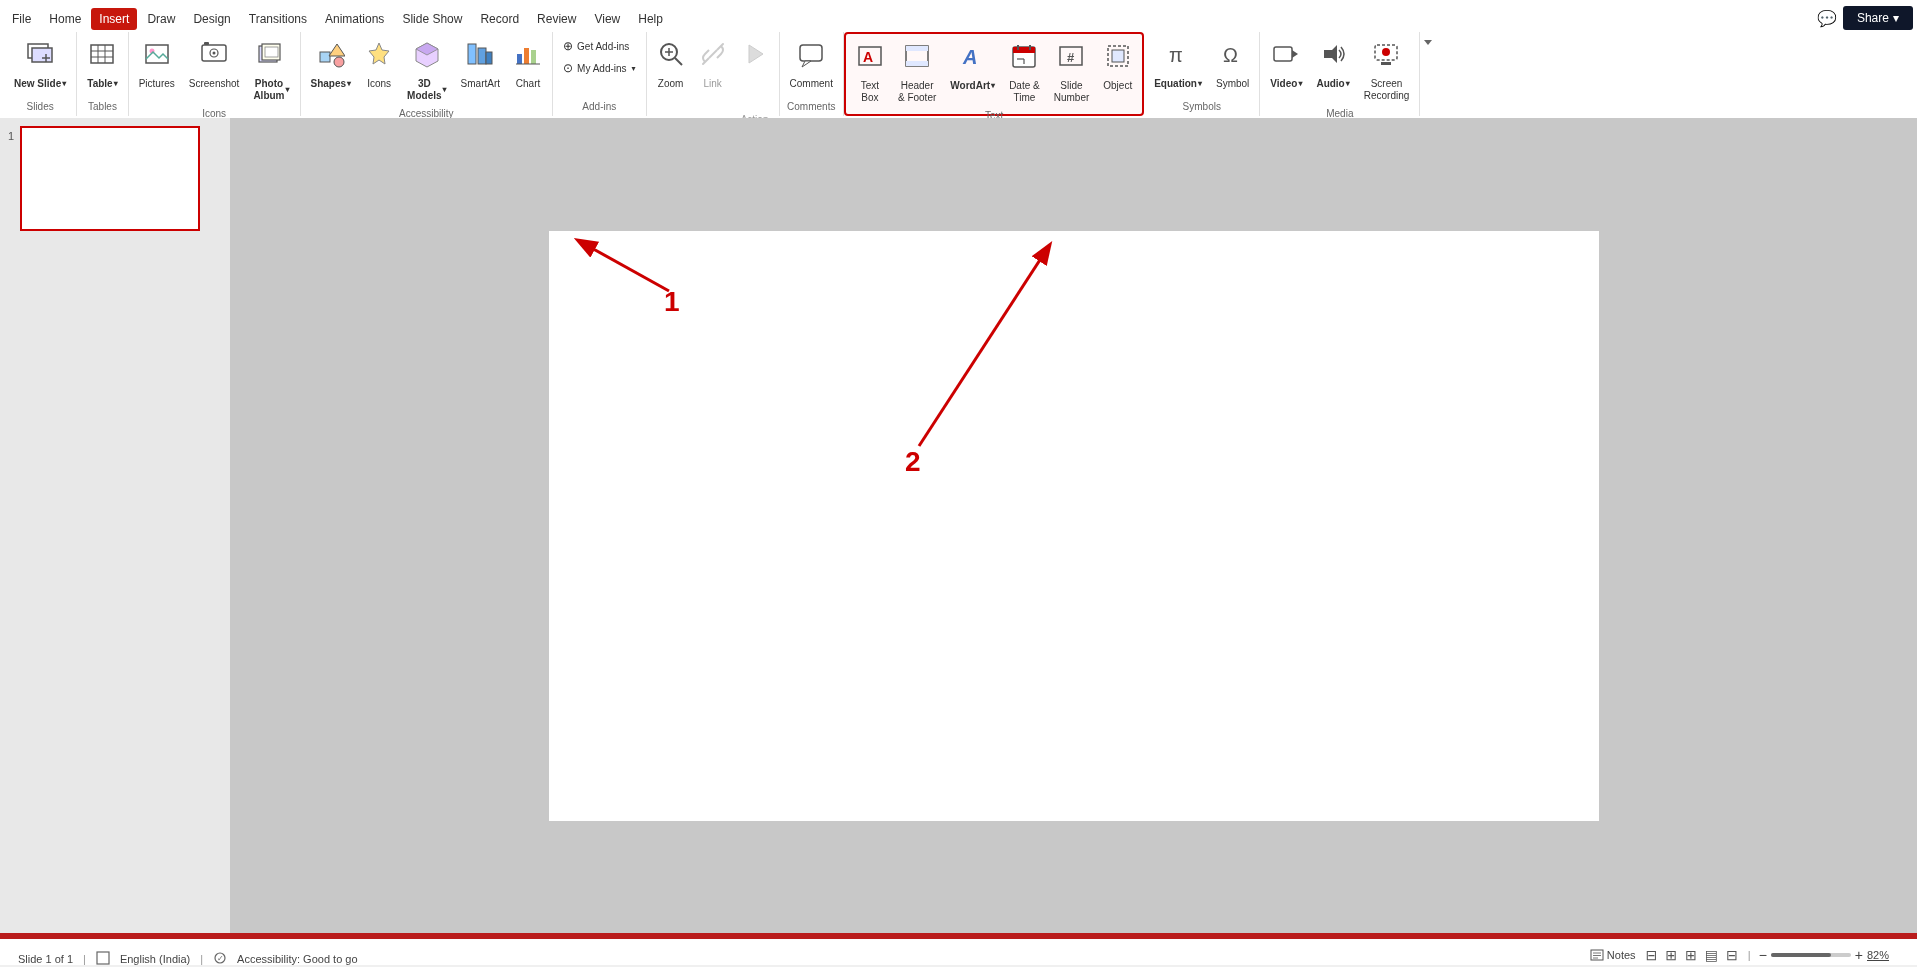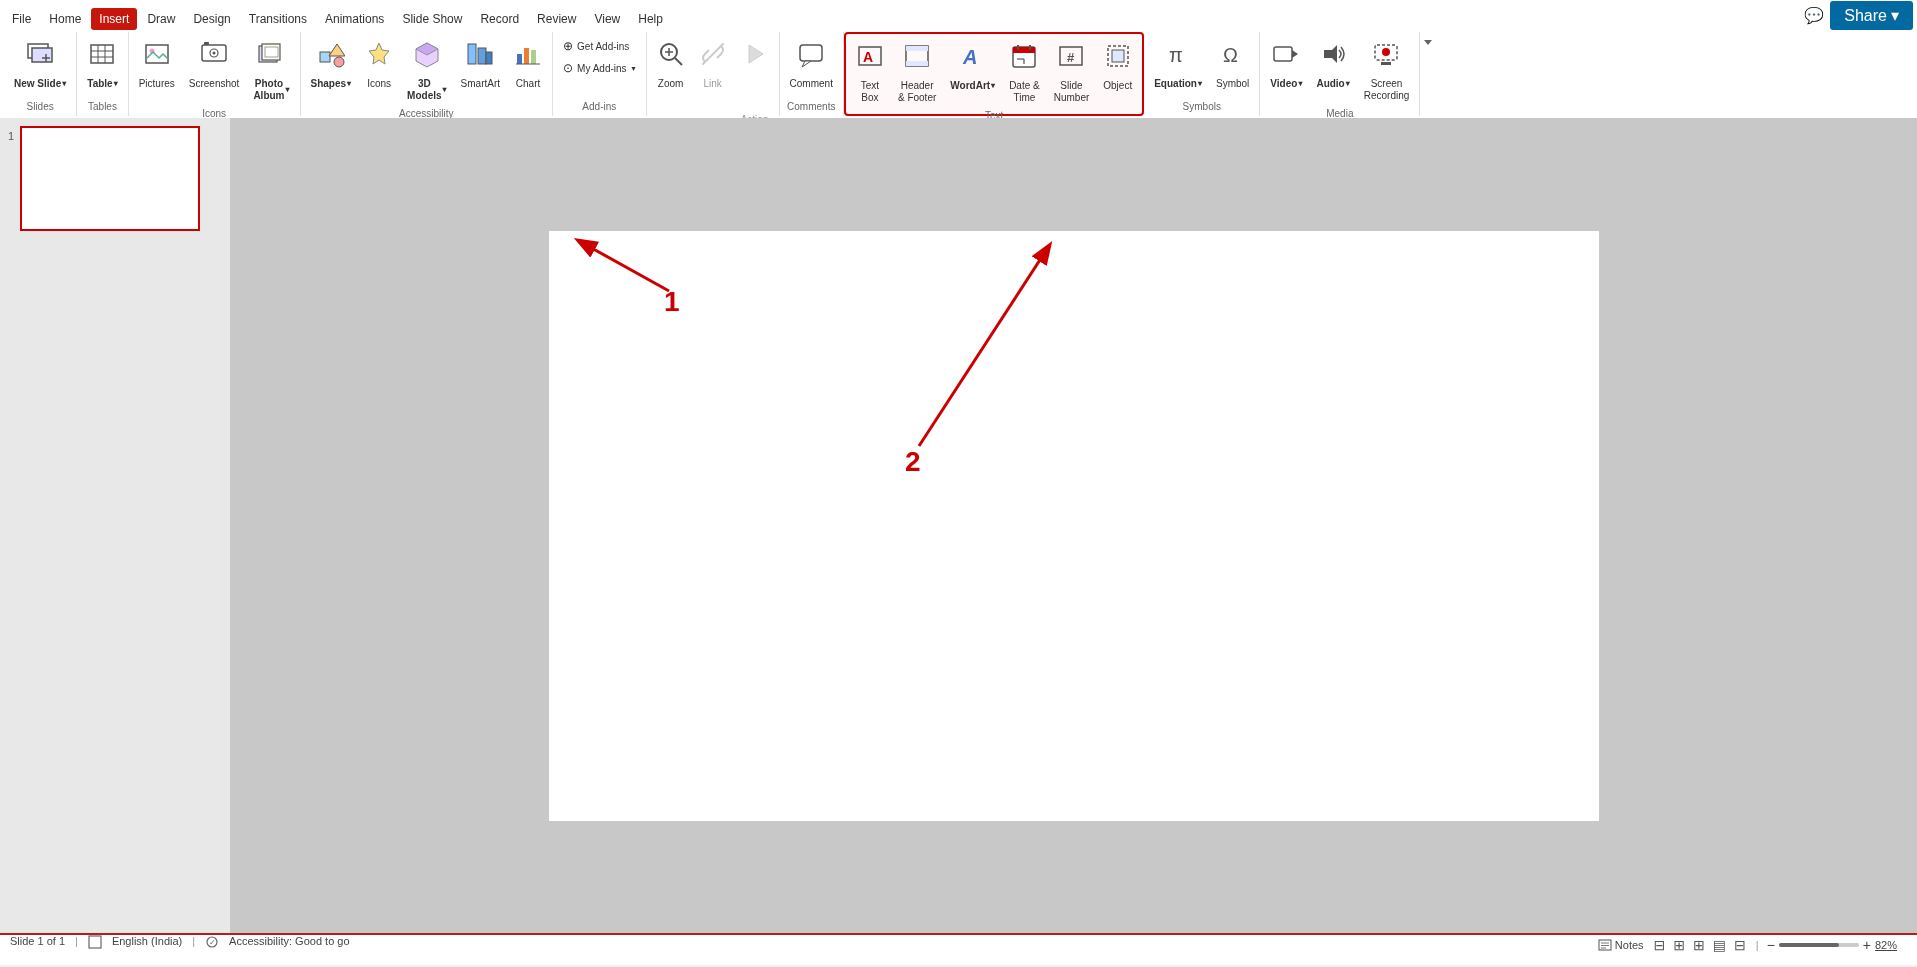--- a/index.html
+++ b/index.html
@@ -18,27 +18,27 @@
       padding: 4px 8px;
       cursor: pointer;
       border-radius: 3px;
       font-size: 12px;
       color: #333;
     }
 
     
     .share-btn {
       margin-left: auto;
-      background: #0369a1;
+      background: #0f172a;
       color: #fff;
       border: none;
       padding: 5px 14px;
       border-radius: 3px;
       cursor: pointer;
-      font-size: 16px;
+      font-size: 12px;
       display: flex;
       align-items: center;
       gap: 4px;
     }
 
     
     .ribbon-content {
       display: flex;
       align-items: stretch;
       height: 88px;
@@ -191,24 +191,24 @@
       left: 0;
       width: 100%;
       height: 100%;
       pointer-events: none;
     }
 
     
     .status-bar {
       height: 32px;
       background: #fff;
-      border-top: 2px solid #b91c1c;
-      display: flex;
-      align-items: flex-start;
-      padding: 0 10px;
+      border-top: 6px solid #b91c1c;
+      display: flex;
+      align-items: flex-end;
+      padding: 0 18px;
       gap: 10px;
       font-size: 11px;
       color: #444;
     }
 
     .status-bar-right {
       margin-left: auto;
       display: flex;
       align-items: center;
       gap: 8px;

